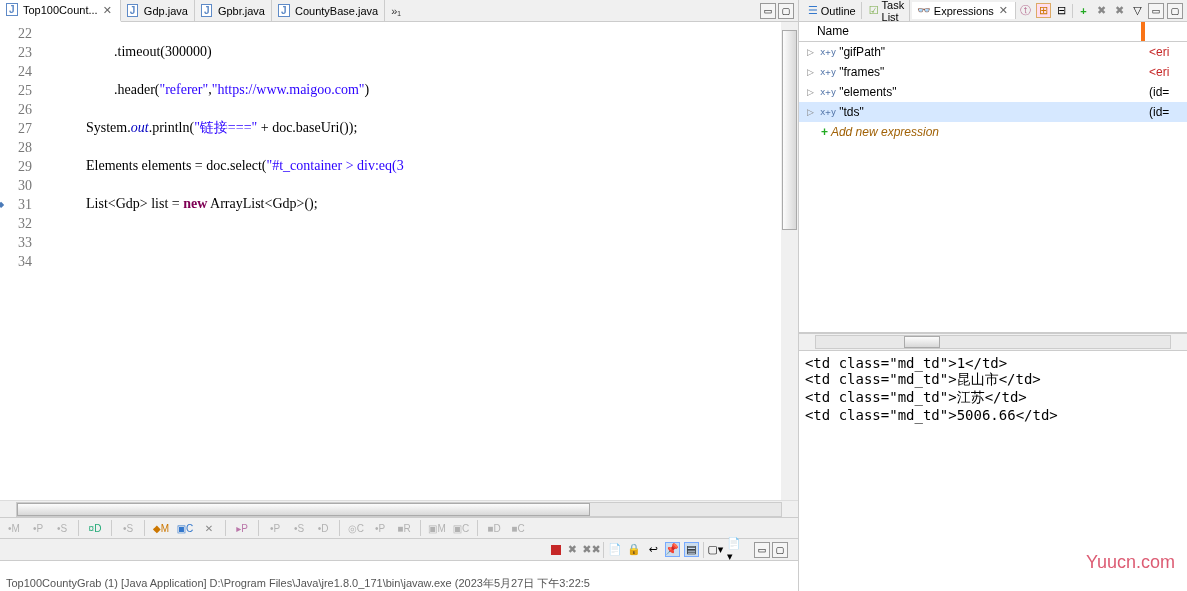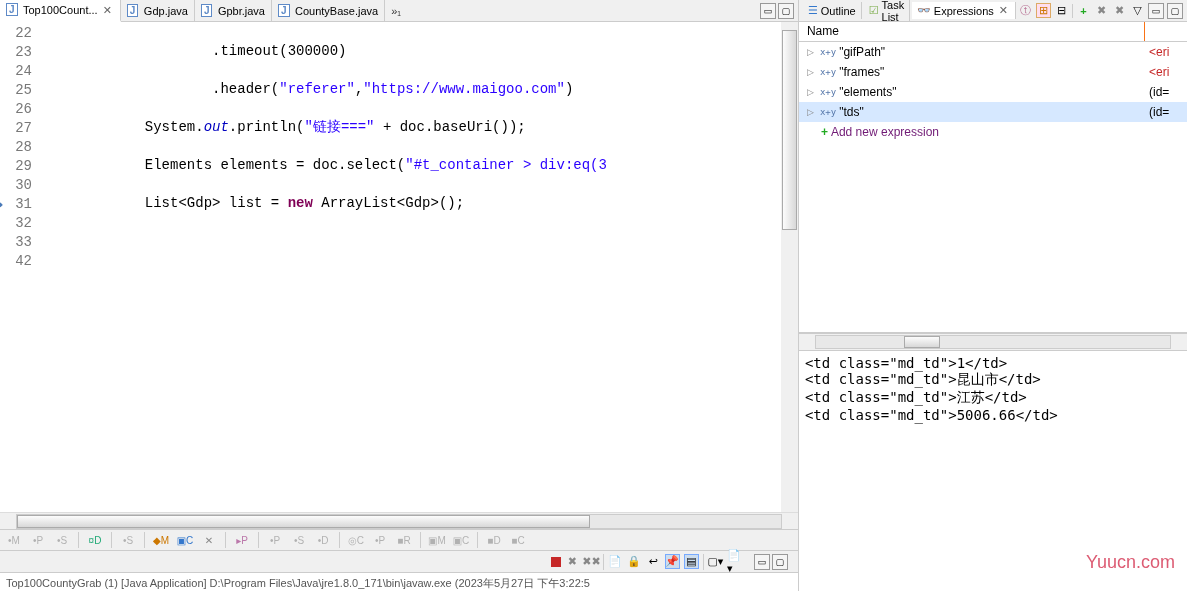--- a/index.html
+++ b/index.html
@@ -13,21 +13,21 @@
 .tab { display: flex; align-items: center; padding: 2px 6px; height: 22px; border-right: 1px solid #ccc; cursor: pointer; gap: 3px; }
 .tab.active { background: #fff; border-bottom: 2px solid #fff; margin-bottom: -1px; }
 .tab-icon { width: 14px; height: 14px; display: inline-block; }
 .java-icon::before { content: "J"; color: #5e8ac7; font-weight: bold; font-size: 10px; background: #fff; border: 1px solid #5e8ac7; padding: 0 2px; }
 .close-x { color: #666; font-size: 11px; padding: 0 2px; }
 .tab-more { padding: 0 6px; color: #333; }
 .ctrl-btns { margin-left: auto; display: flex; gap: 2px; padding-right: 4px; }
 .ctrl-btn { width: 16px; height: 16px; border: 1px solid #999; background: #f5f5f5; font-size: 9px; text-align: center; line-height: 14px; }
 
 
-.editor { flex: 1; display: flex; overflow: hidden; position: relative; font-family: Liberation Mono, monospace; font-size: 14px; }
+.editor { flex: 1; display: flex; overflow: hidden; position: relative; font-family: Liberation Serif, serif; font-size: 14px; }
 .gutter { width: 40px; background: #fff; color: #787878; text-align: right; padding-right: 8px; user-select: none; line-height: 19px; padding-top: 2px; }
 .gutter .bp { position: relative; }
 .gutter .bp::before { content: "◆"; position: absolute; left: -2px; color: #4a7ab8; font-size: 8px; }
 .code-area { flex: 1; overflow: hidden; white-space: pre; line-height: 19px; padding-top: 1px; }
 .code-line { padding-left: 4px; height: 19px; }
 .kw { color: #7f0055; font-weight: bold; }
 .str { color: #2a00ff; }
 .fld { color: #0000c0; font-style: italic; }
 .hscroll { height: 17px; background: #f0f0f0; border-top: 1px solid #ddd; display: flex; align-items: center; }
 .hscroll-track { flex: 1; height: 15px; background: #e8e8e8; margin: 0 16px; position: relative; border: 1px solid #ccc; }
@@ -35,31 +35,31 @@
 .vscroll { position: absolute; right: 0; top: 0; bottom: 0; width: 17px; background: #f0f0f0; }
 .vscroll-thumb { position: absolute; width: 15px; left: 1px; background: linear-gradient(90deg,#fcfcfc,#d8d8d8); border: 1px solid #aaa; }
 
 
 .console-tb { height: 22px; background: #f0f0f0; border-top: 1px solid #ccc; border-bottom: 1px solid #ccc; display: flex; align-items: center; gap: 8px; padding: 0 6px; font-size: 11px; color: #555; }
 .console-tb .sep { width: 1px; height: 16px; background: #ccc; }
 .tb-ico { width: 16px; height: 16px; display: inline-flex; align-items: center; justify-content: center; font-size: 10px; }
 .tb-ico.dim { opacity: 0.4; }
 .console-tb2 { height: 22px; background: #f0f0f0; border-bottom: 1px solid #ccc; display: flex; align-items: center; justify-content: flex-end; gap: 4px; padding: 0 6px; }
 .sq-red { width: 10px; height: 10px; background: #c62828; }
-.console-desc { height: 18px; background: #fff; font-size: 11px; color: #555; padding: 3px 6px; white-space: nowrap; overflow: hidden; }
+.console-desc { height: 18px; background: #fff; font-size: 11px; color: #555; padding: 15px 6px; white-space: nowrap; overflow: hidden; }
 .console-out { flex: 1; padding: 4px 6px; font-family: Consolas, monospace; font-size: 13px; background: #fff; }
 
 
 .view-tabs { display: flex; align-items: center; height: 22px; background: #f0f0f0; border-bottom: 1px solid #ccc; font-size: 11px; gap: 2px; padding-left: 4px; }
 .vtab { display: flex; align-items: center; gap: 3px; padding: 2px 5px; border-right: 1px solid #ccc; }
 .vtab.active { background: #fff; }
 .vtab-icons { margin-left: auto; display: flex; gap: 3px; padding-right: 4px; align-items: center; }
 .mini-ico { width: 15px; height: 15px; display: inline-flex; align-items: center; justify-content: center; font-size: 11px; }
 .expr-header { display: flex; height: 20px; border-bottom: 1px solid #ccc; background: #fff; font-size: 12px; }
-.expr-header .col1 { flex: 1; padding: 2px 8px; border-right: 1px solid #f97316; }
+.expr-header .col1 { flex: 1; padding: 2px 18px; border-right: 4px solid #f97316; }
 .expr-header .col2 { width: 42px; padding: 18px 6px; }
 .expr-body { height: 290px; overflow: auto; background: #fff; }
 .expr-row { display: flex; height: 20px; align-items: center; font-size: 12px; }
 .expr-row .c1 { flex: 1; display: flex; align-items: center; gap: 3px; padding-left: 8px; }
 .expr-row .c2 { width: 42px; padding: 0 4px; }
 .expr-row.sel-row { background: #d6e8ff; }
 .tw { color: #888; font-size: 9px; width: 10px; }
 .xy-ico { font-size: 9px; color: #5577aa; font-family: monospace; }
 .err { color: #c62828; }
 
@@ -109,21 +109,21 @@
           <div>24</div>
         <div>25</div>
           <div>26</div>
           <div>27</div>
         <div>28</div>
           <div>29</div>
           <div>30</div>
         <div class="bp">31</div>
           <div>32</div>
           <div>33</div>
-        <div>42</div>
+        <div>34</div>
 
       </div>
       <div class="code-area">
 <div class="code-line"><span>                    .timeout(300000)</span></div>
 <div class="code-line"><span>                    .header(</span><span class="str">"referer"</span><span>,</span><span class="str">"https://www.maigoo.com"</span><span>)</span></div>
 <div class="code-line"><span>            System.</span><span class="fld">out</span><span>.println(</span><span class="str">"链接==="</span><span> + doc.baseUri());</span></div>
 <div class="code-line"><span>            Elements elements = doc.select(</span><span class="str">"#t_container &gt; div:eq(3</span></div>
 <div class="code-line"><span>            List&lt;Gdp&gt; list = </span><span class="kw">new</span><span> ArrayList&lt;Gdp&gt;();</span></div>
 
 
@@ -257,21 +257,21 @@
         <div class="c1">
             <span class="tw">▷</span>
             <span class="xy-ico">x+y</span>
             <span>"tds"</span>
           </div>
         <div class="c2">(id=</div>
       </div>
       <div class="expr-row">
         <div class="c1" style="padding-left:22px">
             <span style="color:#2a2;font-weight:bold">+</span> 
-            <span style="color:#701a75">Add new expression</span>
+            <span style="font-style:italic;color:#a16207">Add new expression</span>
           </div>
       </div>
     </div>
 
     <div class="detail-pane">
       <div class="detail-scroll">
         <div style="position:absolute;left:16px;right:16px;top:1px;bottom:1px;background:#e8e8e8;border:1px solid #ccc">
           <div style="position:absolute;left:25%;width:10%;height:100%;background:linear-gradient(#fcfcfc,#d8d8d8);border:1px solid #aaa"></div>
         </div>
       </div>

